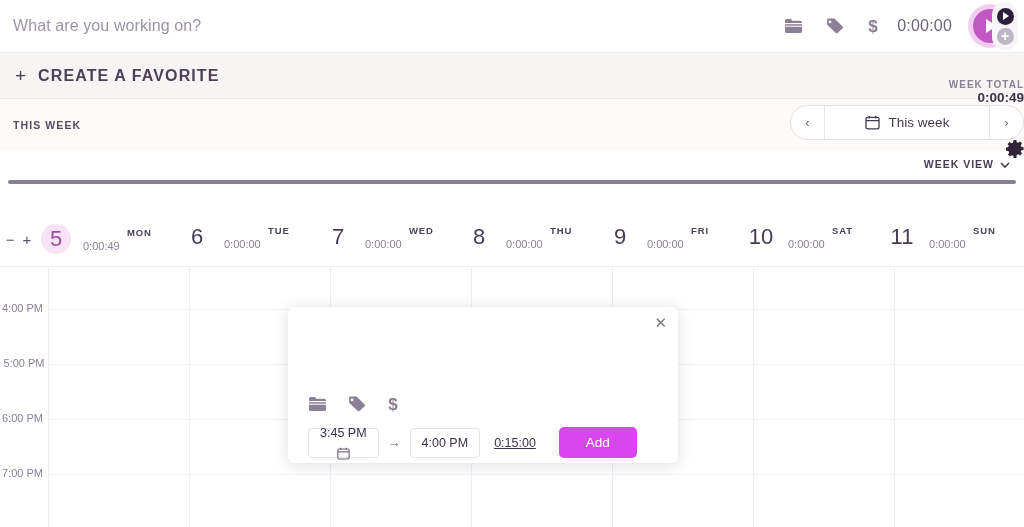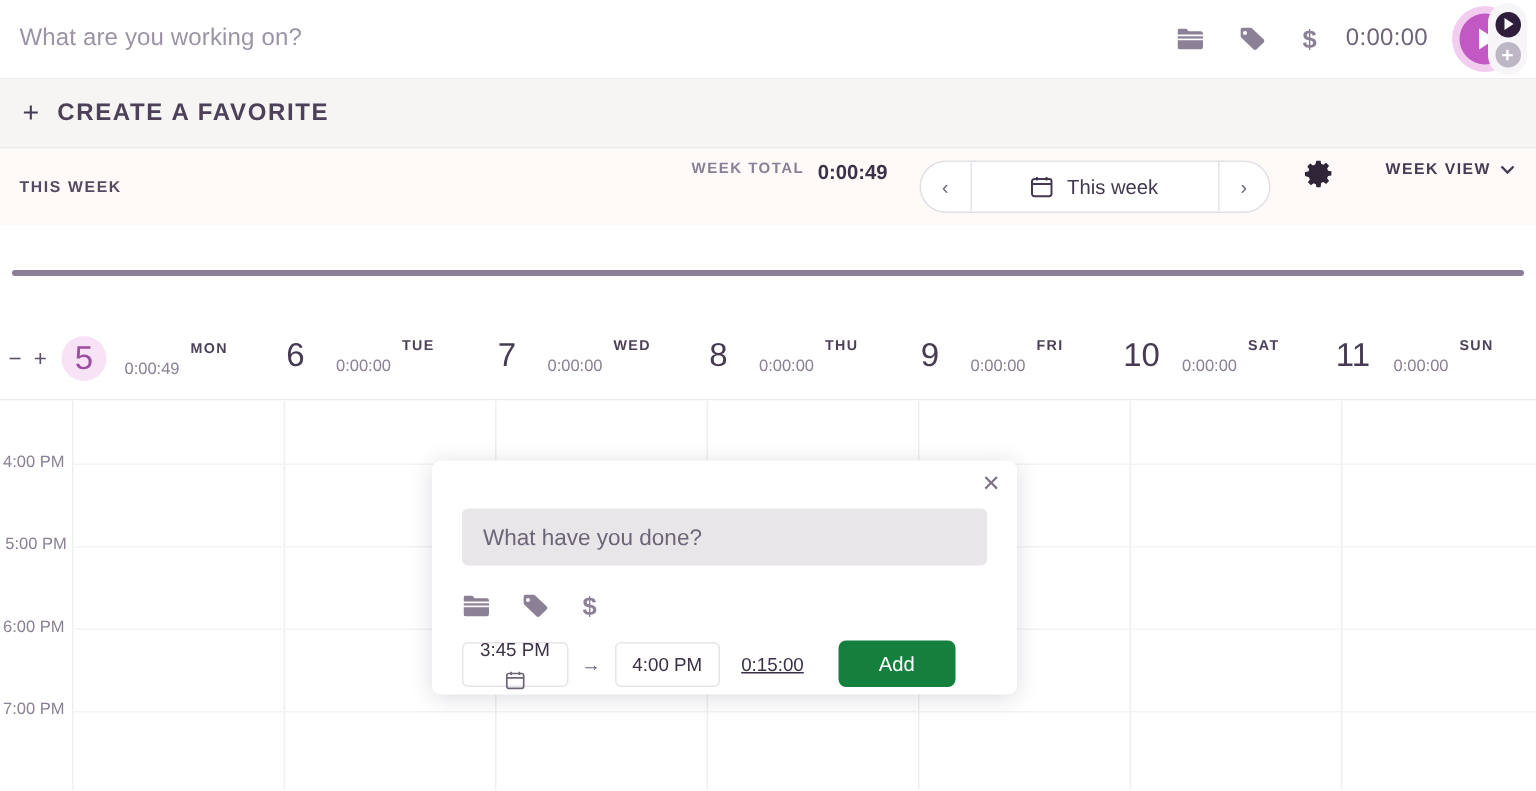--- a/index.html
+++ b/index.html
@@ -63,21 +63,21 @@
   .fav-label { margin-left:12px; font-size:16px; font-weight:bold; letter-spacing:1.1px; color:#4c4158; }
 
   
   .week-head {
     position:absolute; left:0; top:99px; width:1024px; height:51px;
     background:#fdfaf7; display:flex; align-items:center;
   }
   .this-week-lbl {
     margin-left:13px; font-size:10.5px; font-weight:bold; letter-spacing:1.1px; color:#564a63;
   }
-  .wh-right { margin-left:auto; display:flex; align-items:flex-start; }
+  .wh-right { margin-left:auto; display:flex; align-items:flex-end;flex-direction:column; }
   .wt-label { font-size:10px; font-weight:bold; letter-spacing:1px; color:#8a8095; }
   .wt-value { font-size:13.5px; font-weight:bold; color:#3c3147; margin-left:9px; }
   .date-nav {
     display:flex; align-items:center; margin-left:21px;
     border:1px solid #e3dfe6; border-radius:19px; height:35px; background:#fff;
     overflow:hidden;
   }
   .dn-arrow {
     width:33px; height:100%; display:flex; align-items:center; justify-content:center;
     color:#6d6478; font-size:13px;
@@ -139,21 +139,21 @@
   .modal-icons { position:absolute; left:21px; top:88px; display:flex; gap:22px; }
   .modal-row { position:absolute; left:20px; top:120px; display:flex; align-items:center; }
   .time-field {
     height:30px; border:1px solid #e7e3e9; border-radius:4px; background:#fff;
     display:flex; align-items:center; justify-content:center; gap:7px;
     font-size:12.5px; color:#3c3147; padding:0 11px;flex-direction:column;
   }
   .arrow { margin:0 9px; color:#6d6478; font-size:13px; }
   .dur { margin-left:14px; font-size:12.5px; color:#3c3147;text-decoration:underline; }
   .add-btn {
-    margin-left:23px; width:78px; height:31px; border-radius:5px; background:#15803d;
+    margin-left:23px; width:78px; height:31px; border-radius:5px; background:#d946ef;
     color:#fff; font-size:13.5px; display:flex; align-items:center; justify-content:center;
   }
 </style>
 </head>
 <body>
 
 <div id="app">
 
   <div class="timer-bar">
     <div class="timer-input">What are you working on?</div>
@@ -317,21 +317,20 @@
         <div class="hour-label" style="top: 145px;">6:00 PM</div>
         <div class="hline" style="top: 207px;"></div>
         <div class="hour-label" style="top: 200px;">7:00 PM</div>
       </div>
 
   </div>
 
   <div class="modal">
     <span class="modal-close">✕</span>
 
-    <div class="modal-desc">What have you done?</div>
 
     <div class="modal-icons">
       <span class="ic">
         <svg width="17" height="14" viewBox="0 0 17 14" fill="currentColor">
           <path d="M0 1.6A1.6 1.6 0 0 1 1.6 0h4.2l1.6 1.8h8A1.6 1.6 0 0 1 17 3.4V4H0z"></path>
           <rect x="0" y="5.2" width="17" height="1.5"></rect>
           <path d="M0 7.8h17v4.6A1.6 1.6 0 0 1 15.4 14H1.6A1.6 1.6 0 0 1 0 12.4z"></path>
         </svg>
       </span>
       <span class="ic">

